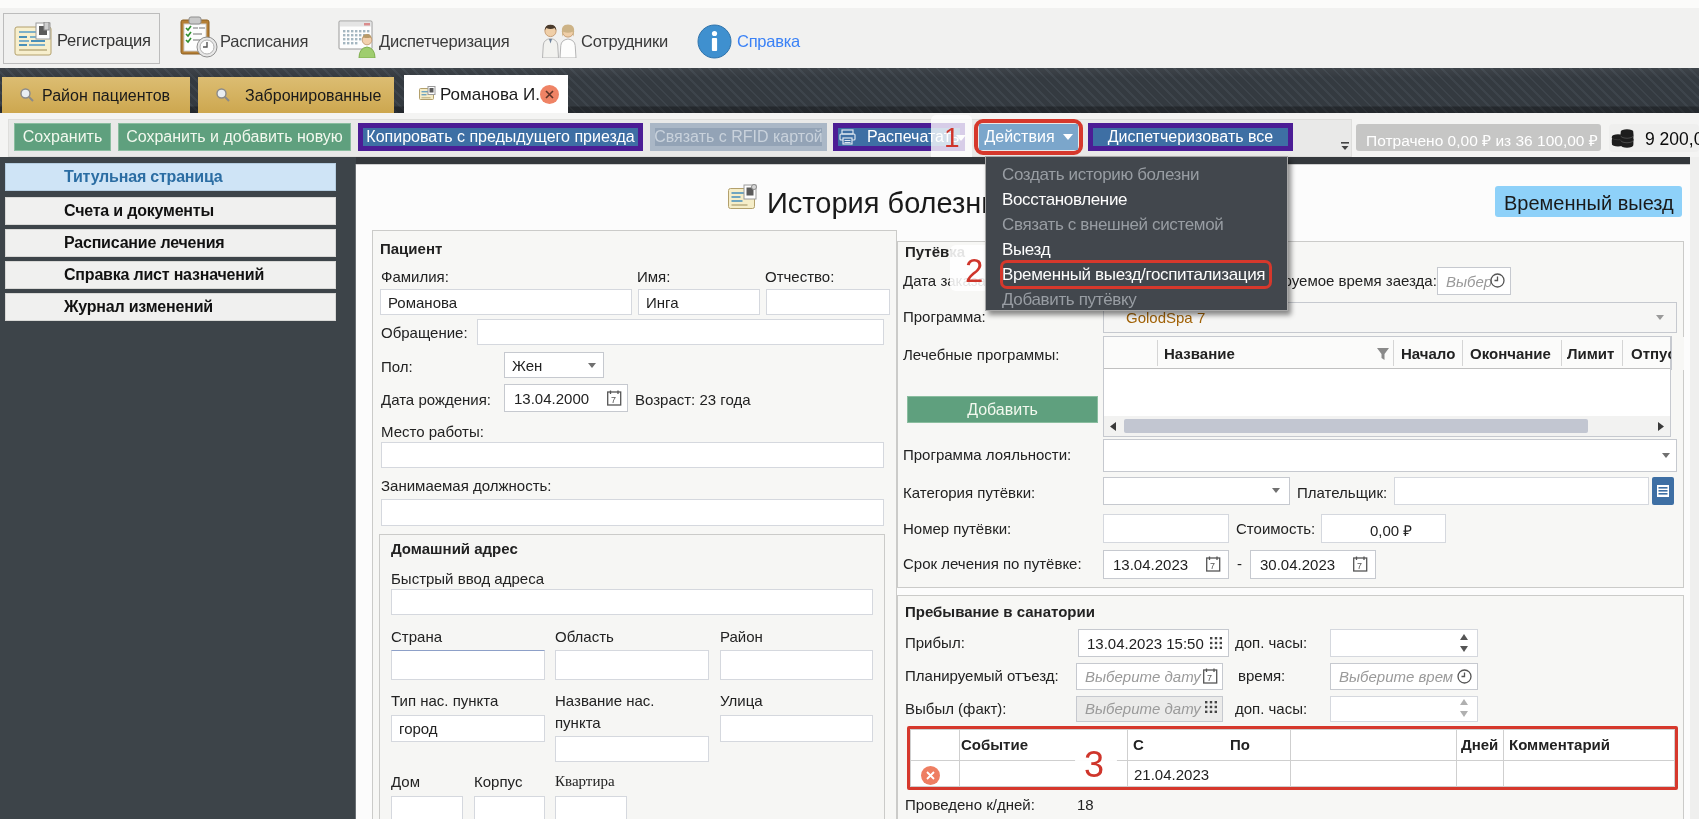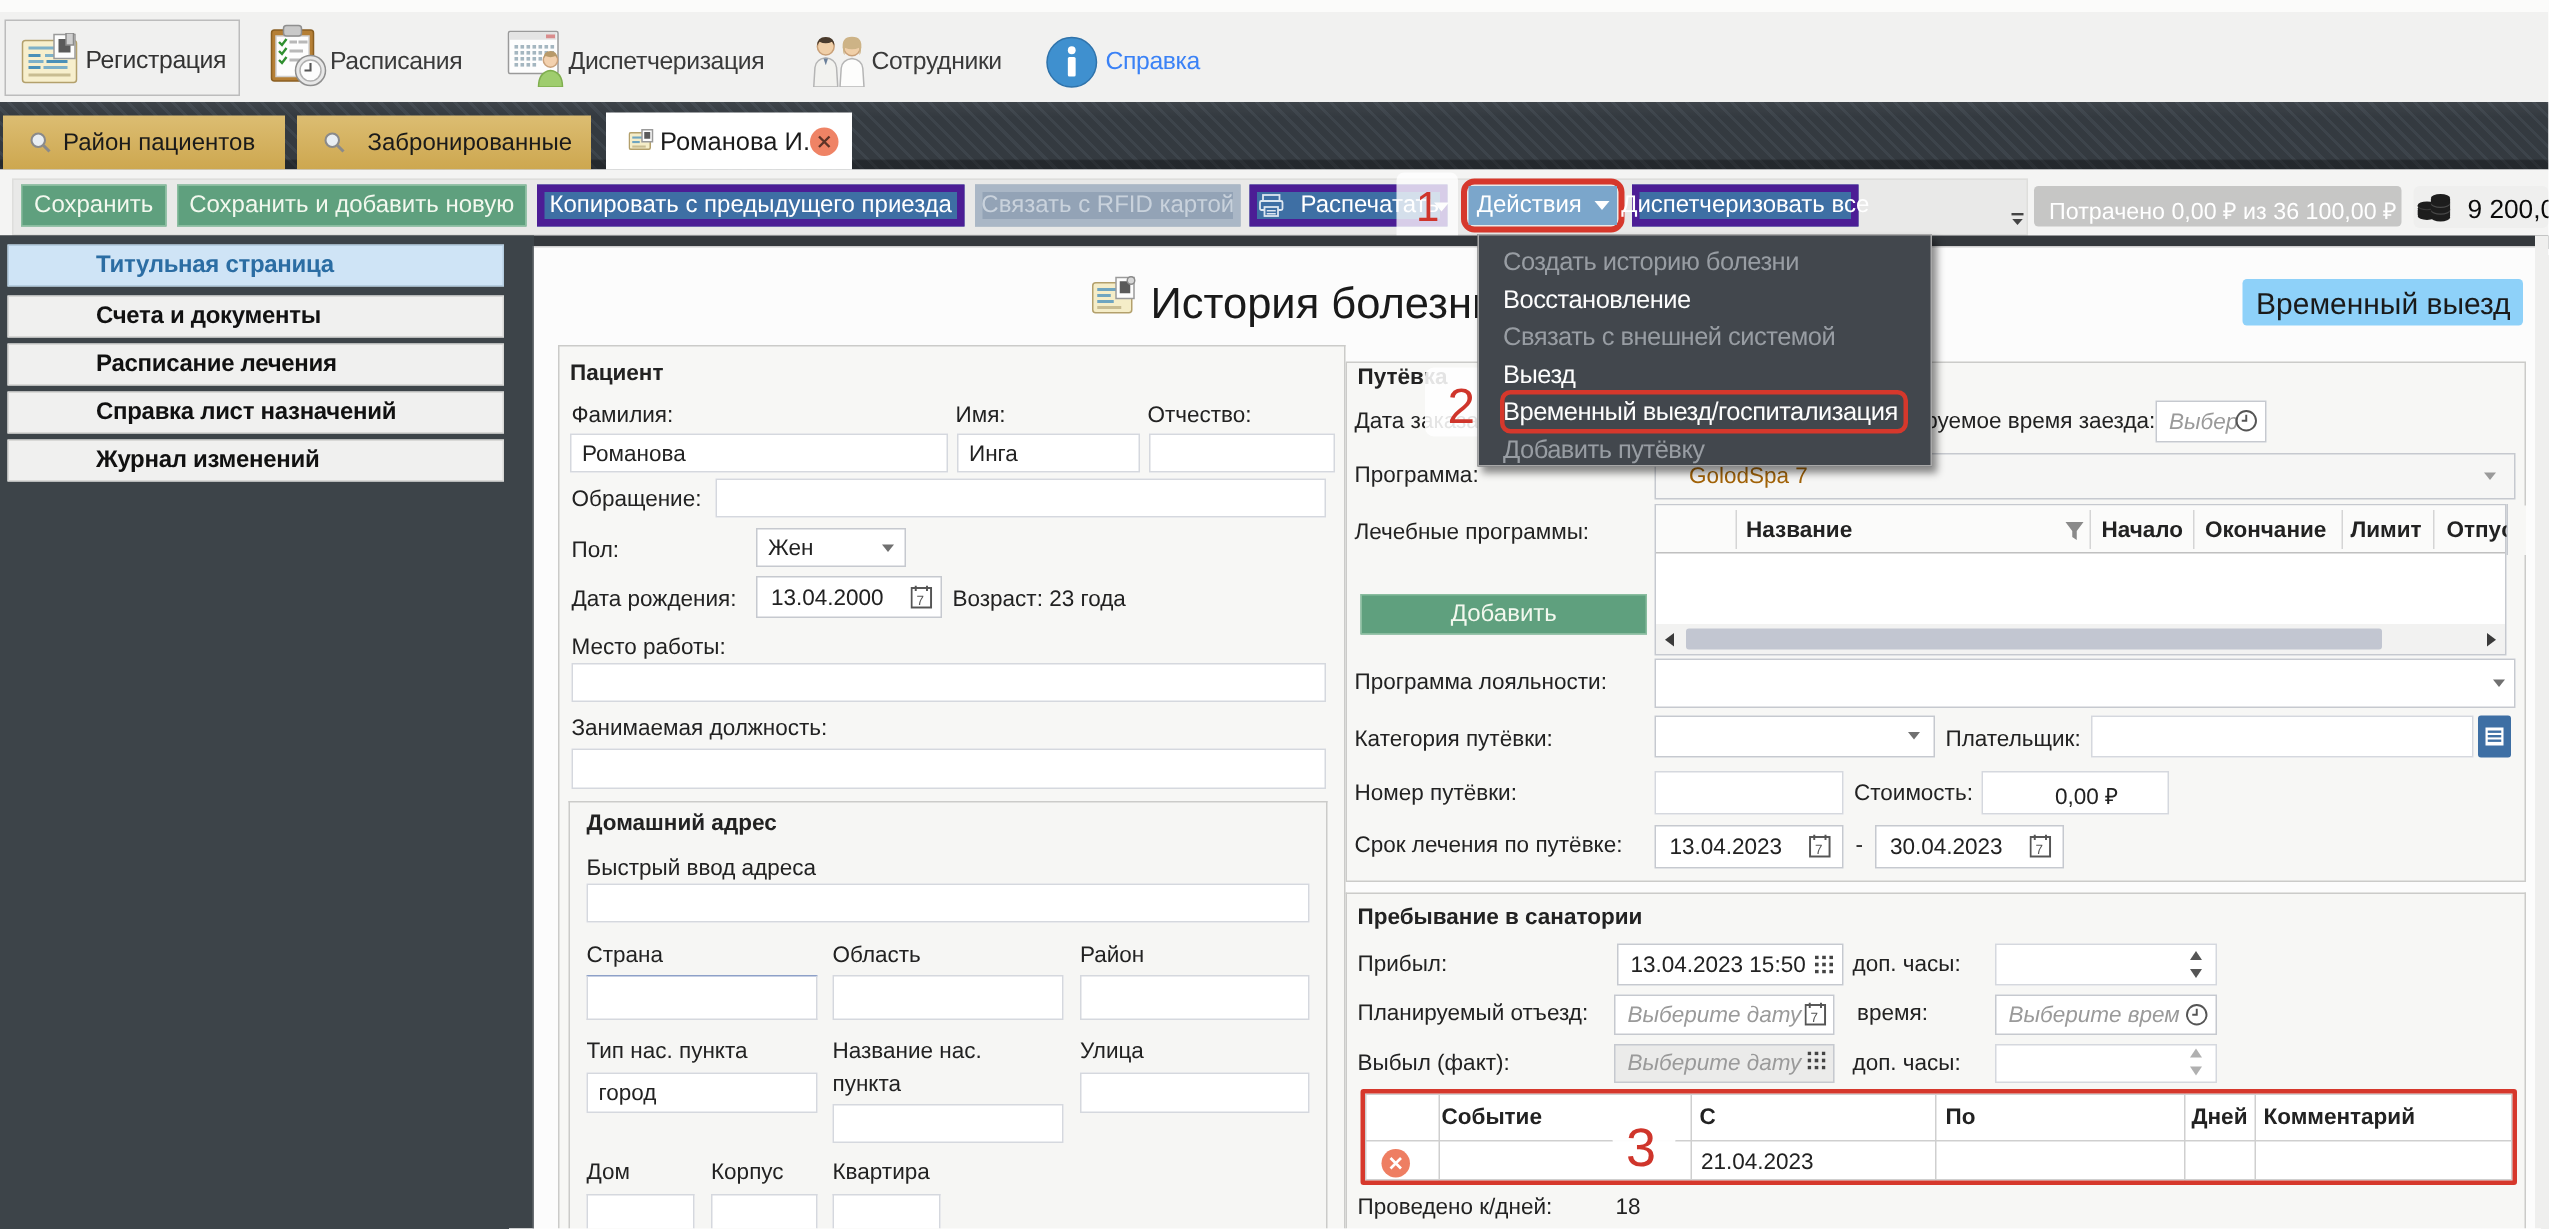--- a/index.html
+++ b/index.html
@@ -150,21 +150,21 @@
   <line x1="5.5" y1="11.5" x2="11.5" y2="11.5" stroke="#dce6f0"></line>
     <line x1="5.5" y1="13.5" x2="11.5" y2="13.5" stroke="#dce6f0"></line>
 </svg>
 
 <div class="ab" style="left:931px;top:115px;width:41px;height:47px;background:rgba(255,255,255,0.78);border-radius:5px;"></div>
 <div class="lbl red" style="left:944px;top:122px;font-size:28px;">1</div>
 <div class="arrow" style="left:956px;top:135px;border-left:5px solid transparent;border-right:5px solid transparent;border-top:6px solid #fdfdfd;"></div>
 
 <div class="ab" style="left:974px;top:119px;width:109px;height:36px;border:4px solid #d6382c;border-radius:9px;"></div>
 <div class="bbtn" style="left:979px;top:124px;width:99px;height:26px;background:#7ba6cb;border:none;">Действия<span style="display:inline-block;width:0;height:0;border-left:5px solid transparent;border-right:5px solid transparent;border-top:6px solid #fff;margin-left:8px;"></span></div>
-<div class="bbtn" style="left:1088px;top:123px;width:151px;height:28px;">Диспетчеризовать все</div>
+<div class="bbtn" style="left:1088px;top:123px;width:205px;height:28px;">Диспетчеризовать все</div>
 
 <svg style="left:1339px;top:141px;" width="12" height="12" viewBox="0 0 12 12">
     <rect x="2" y="1" width="8" height="1.6" fill="#444"></rect>
     <path d="M2.5 5 L9.5 5 L6 9 Z" fill="#444"></path>
   </svg>
 
 <div class="ab" style="left:1356px;top:124px;width:245px;height:27px;background:#c6c6c5;border-radius:3px;"></div>
 <div class="lbl" style="left:1366px;top:129px;font-size:15.5px;color:#fff;">Потрачено 0,00 ₽ из 36 100,00 ₽</div>
 <div class="ab" style="left:1609px;top:124px;width:90px;height:28px;background:#efefee;border-radius:4px;"></div>
 <svg style="left:1611px;top:127px;" width="23" height="22" viewBox="0 0 23 22">
@@ -255,21 +255,21 @@
 <div class="lbl" style="left:391px;top:692px;">Тип нас. пункта</div>
 <div class="lbl" style="left:555px;top:692px;">Название нас.</div>
 <div class="lbl" style="left:555px;top:714px;">пункта</div>
 <div class="lbl" style="left:720px;top:692px;">Улица</div>
 <div class="inp" style="left:391px;top:715px;width:154px;height:27px;"></div>
 <div class="lbl" style="left:399px;top:720px;">город</div>
 <div class="inp" style="left:555px;top:736px;width:154px;height:26px;"></div>
 <div class="inp" style="left:720px;top:715px;width:153px;height:27px;"></div>
 <div class="lbl" style="left:391px;top:773px;">Дом</div>
 <div class="lbl" style="left:474px;top:773px;">Корпус</div>
-<div class="lbl" style="left:555px;top:773px;">Квартира</div>
+<div class="lbl" style="left:555px;top:773px;font-family:Liberation Serif, serif;">Квартира</div>
 <div class="inp" style="left:391px;top:796px;width:72px;height:23px;border-bottom:none;"></div>
 <div class="inp" style="left:474px;top:796px;width:71px;height:23px;border-bottom:none;"></div>
 <div class="inp" style="left:555px;top:796px;width:72px;height:23px;border-bottom:none;"></div>
 
 <div class="fs" style="left:897px;top:241px;width:787px;height:347px;"></div>
 <div class="lbl b" style="left:905px;top:243px;">Путёвка</div>
 <div class="lbl" style="left:903px;top:272px;">Дата заказа:</div>
 <div class="lbl" style="left:1239px;top:272px;">Планируемое время заезда:</div>
 <div class="cmb" style="left:1437px;top:267px;width:74px;height:28px;"></div>
 <div class="lbl" style="left:1446px;top:273px;font-style:italic;color:#9a9a9a;">Выбер</div>
@@ -414,21 +414,21 @@
 
 <div class="ab" style="left:910px;top:729px;width:765px;height:58px;background:#fff;border:1px solid #cfcfcf;"></div>
 <div class="ab" style="left:910px;top:760px;width:765px;height:1px;background:#cfcfcf;"></div>
 <div class="ab" style="left:959px;top:729px;width:1px;height:58px;background:#cfcfcf;"></div>
 <div class="ab" style="left:1127px;top:729px;width:1px;height:58px;background:#cfcfcf;"></div>
 <div class="ab" style="left:1290px;top:729px;width:1px;height:58px;background:#cfcfcf;"></div>
 <div class="ab" style="left:1456px;top:729px;width:1px;height:58px;background:#cfcfcf;"></div>
 <div class="ab" style="left:1503px;top:729px;width:1px;height:58px;background:#cfcfcf;"></div>
 <div class="lbl b" style="left:961px;top:736px;">Событие</div>
 <div class="lbl b" style="left:1133px;top:736px;">С</div>
-<div class="lbl b" style="left:1297px;top:736px;">По</div>
+<div class="lbl b" style="left:1230px;top:736px;">По</div>
 <div class="lbl b" style="left:1461px;top:736px;">Дней</div>
 <div class="lbl b" style="left:1509px;top:736px;">Комментарий</div>
 <div class="ab" style="left:921px;top:766px;width:19px;height:19px;border-radius:50%;background:#ee7e62;"></div>
 <svg style="left:921px;top:766px;" width="19" height="19" viewBox="0 0 19 19">
     <path d="M6 6 L13 13 M13 6 L6 13" stroke="#fff" stroke-width="1.8"></path>
   </svg>
 <div class="lbl" style="left:1134px;top:766px;">21.04.2023</div>
 <div class="ab" style="left:907px;top:726px;width:771px;height:64px;border:3px solid #d6382c;border-radius:2px;"></div>
 
 <div class="ab" style="left:1075px;top:731px;width:42px;height:33px;background:rgba(255,255,255,0.95);border-radius:4px;"></div>

